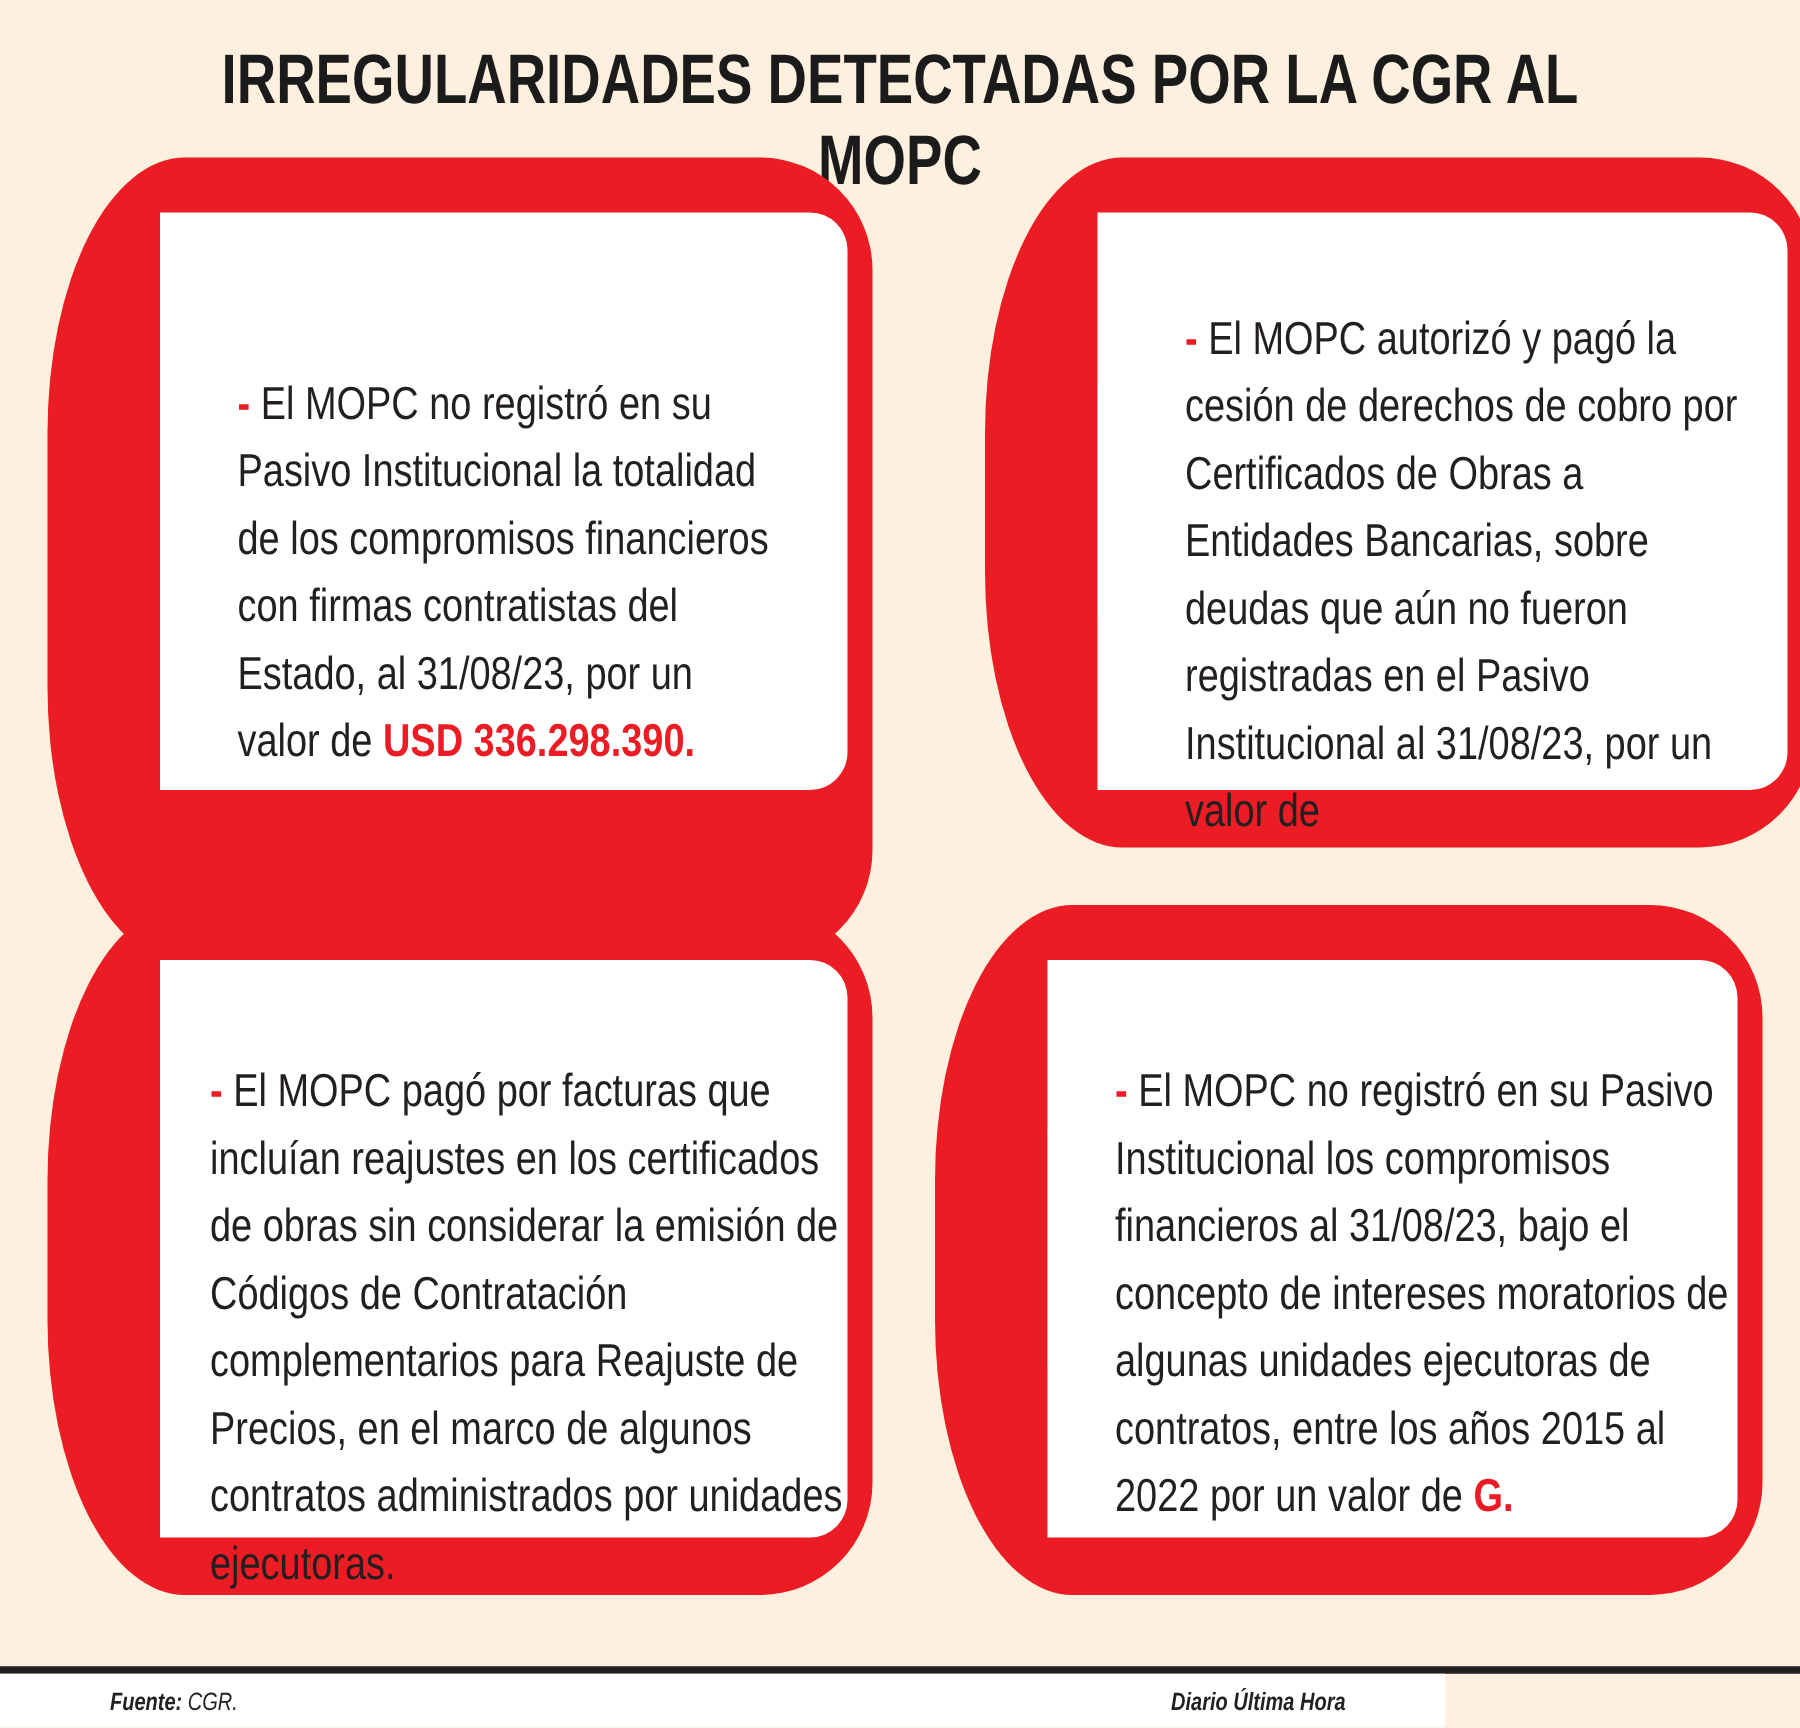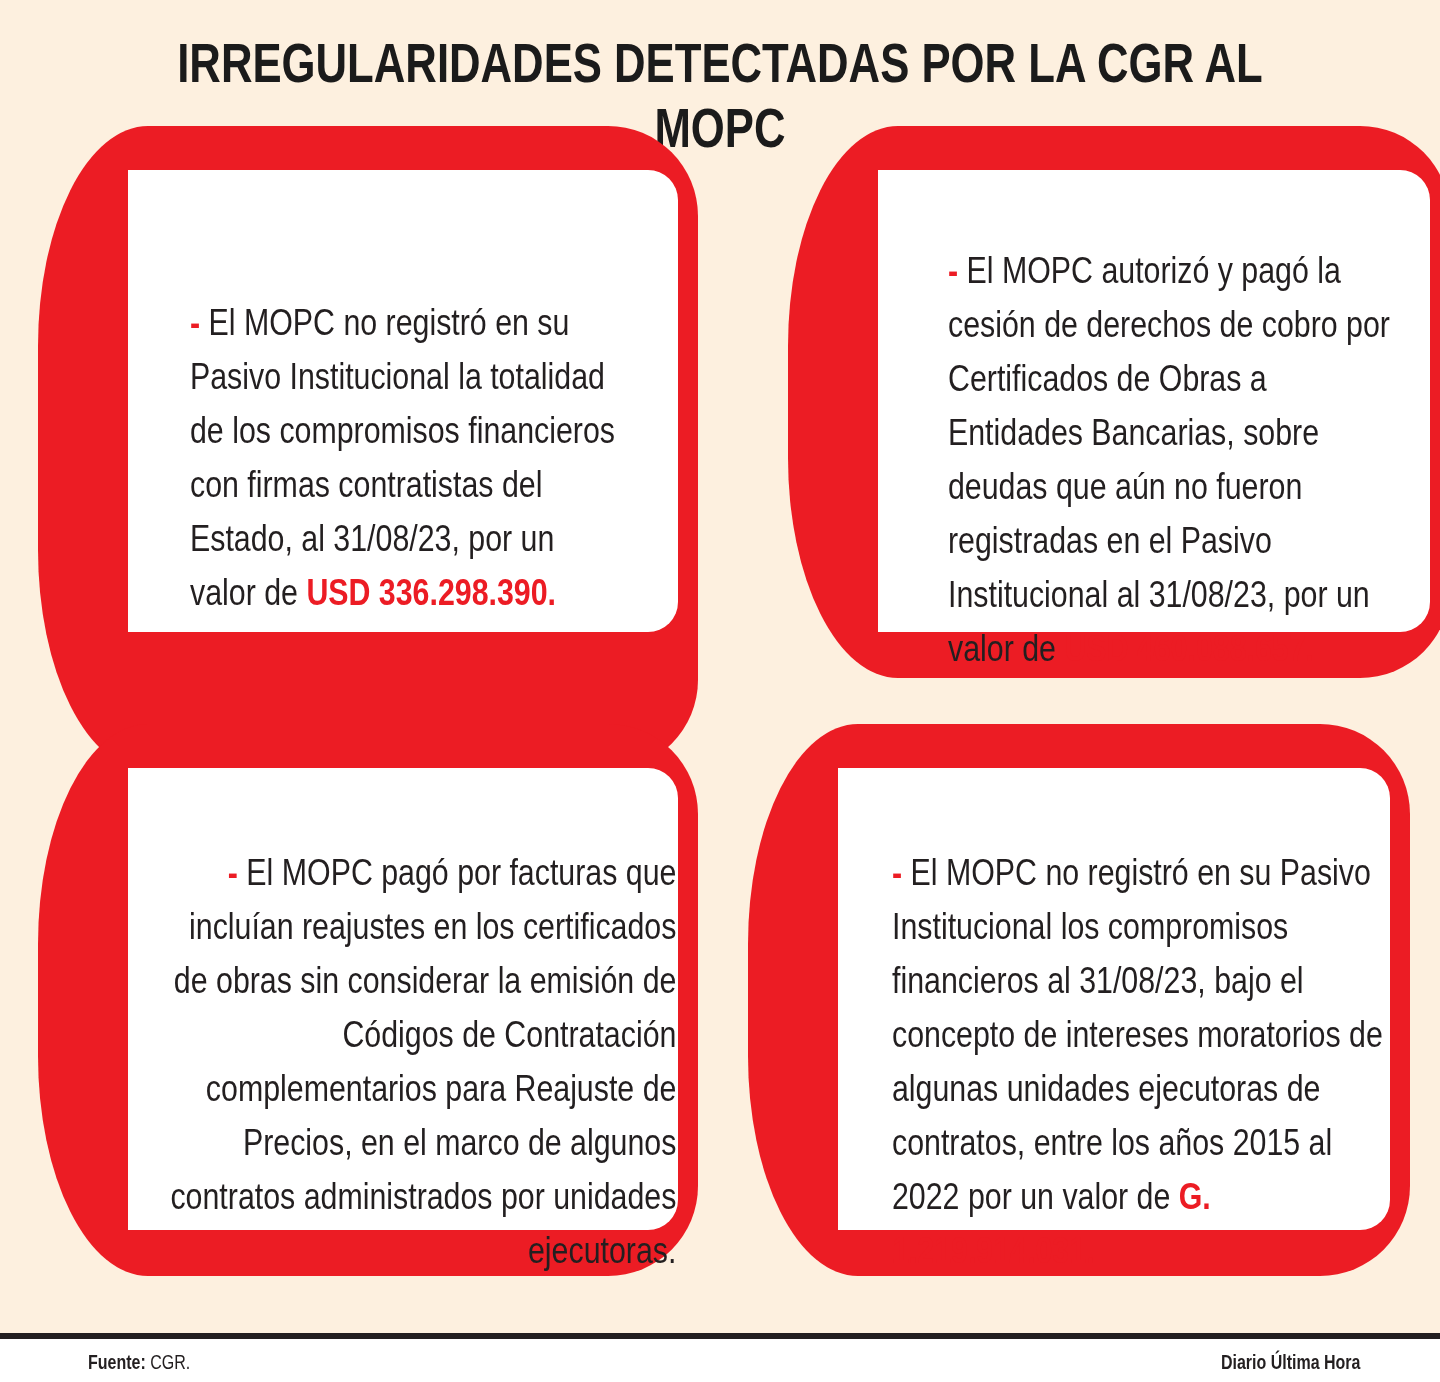--- a/index.html
+++ b/index.html
@@ -30,21 +30,21 @@
     position: absolute; color: #231f20; font-size: 37px; line-height: 54px;
     transform: scaleX(0.82); transform-origin: left top;
     white-space: pre-line;
   }
   .dash { color: #ec1c24; font-weight: bold; }
   .amount { color: #ec1c24; font-weight: bold; }
   .footer-bar {
     position: absolute; left: 0; top: 1333px; width: 1440px; height: 6px; background: #231f20;
   }
   .footer {
-    position: absolute; left: 0; top: 1339px; width: 1440px; height: 43px; background: #ffffff;
+    position: absolute; left: 0; top: 1339px; width: 1156px; height: 43px; background: #ffffff; font-style: italic;
   }
   .source { position: absolute; left: 88px; top: 12px; font-size: 20px; color: #231f20; transform: scaleX(0.8); transform-origin: left top; }
   .source b { font-weight: bold; }
   .brand { position: absolute; right: 80px; top: 12px; font-size: 20px; font-weight: bold; color: #231f20; transform: scaleX(0.8); transform-origin: right top; }
 </style>
 </head>
 <body>
 
 <div class="title">IRREGULARIDADES DETECTADAS POR LA CGR AL MOPC</div>
 
@@ -57,21 +57,21 @@
 </div>
 
 <div class="card" style="left:788px; top:126px; width:662px; height:552px;">
   <div class="inner" style="left:90px; top:44px; width:552px; height:462px;"></div>
   <div class="notch" style="left:90px; top:180px; height:190px;"></div>
   <div class="text" style="left:160px; top:64px; width:550px;">
     <span class="dash">-</span><span> El MOPC autorizó y pagó la cesión de derechos de cobro por Certificados de Obras a Entidades Bancarias, sobre deudas que aún no fueron registradas en el Pasivo Institucional al 31/08/23, por un valor de </span><span class="amount">USD 460.088.657.</span>
   </div>
 </div>
 
-<div class="card" style="left:38px; top:724px; width:660px; height:552px;text-align:right;">
+<div class="card" style="left:38px; top:724px; width:660px; height:552px;">
   <div class="inner" style="left:90px; top:44px; width:550px; height:462px;"></div>
   <div class="notch" style="left:90px; top:180px; height:190px;"></div>
   <div class="text" style="left:130px; top:68px; width:620px;">
     <span class="dash">-</span><span> El MOPC pagó por facturas que incluían reajustes en los certificados de obras sin considerar la emisión de Códigos de Contratación complementarios para Reajuste de Precios, en el marco de algunos contratos administrados por unidades ejecutoras.</span>
   </div>
 </div>
 
 <div class="card" style="left:748px; top:724px; width:662px; height:552px;">
   <div class="inner" style="left:90px; top:44px; width:552px; height:462px;"></div>
   <div class="notch" style="left:90px; top:180px; height:190px;"></div>

